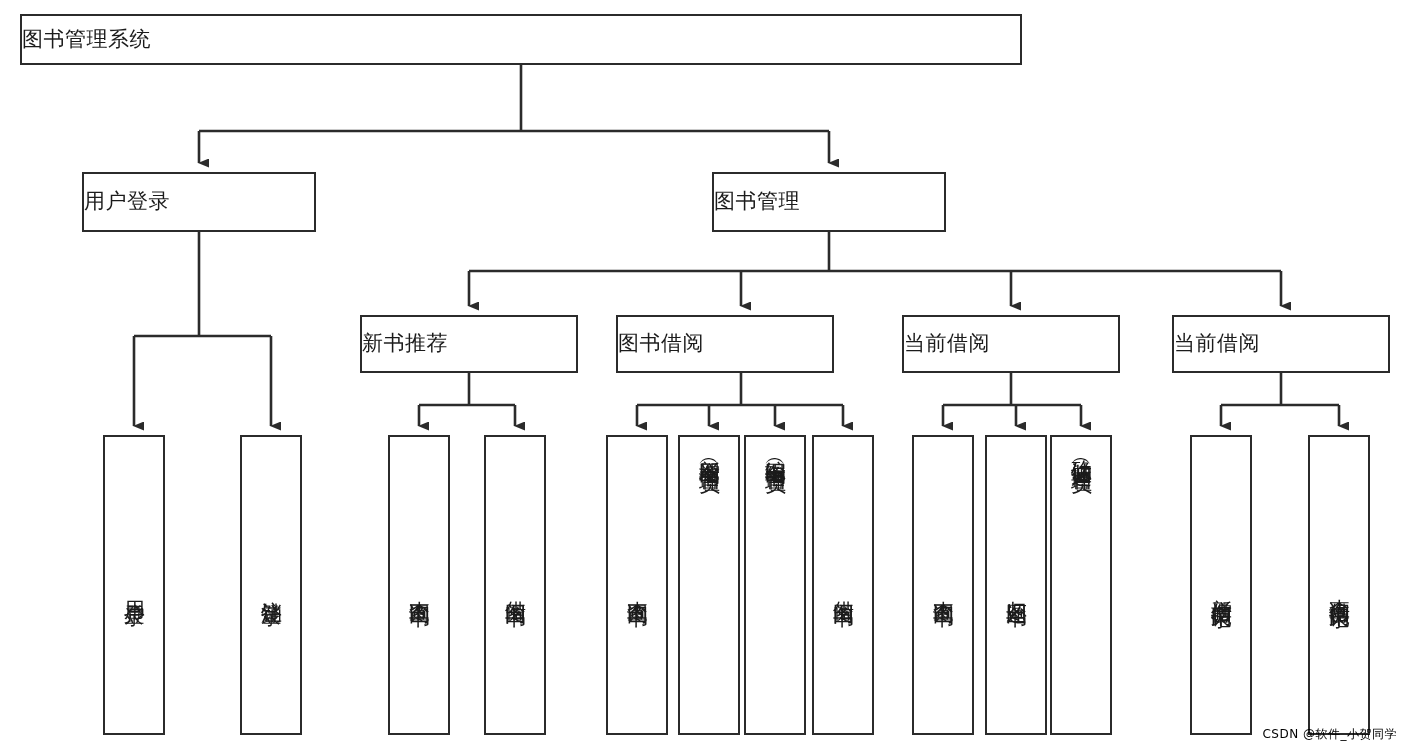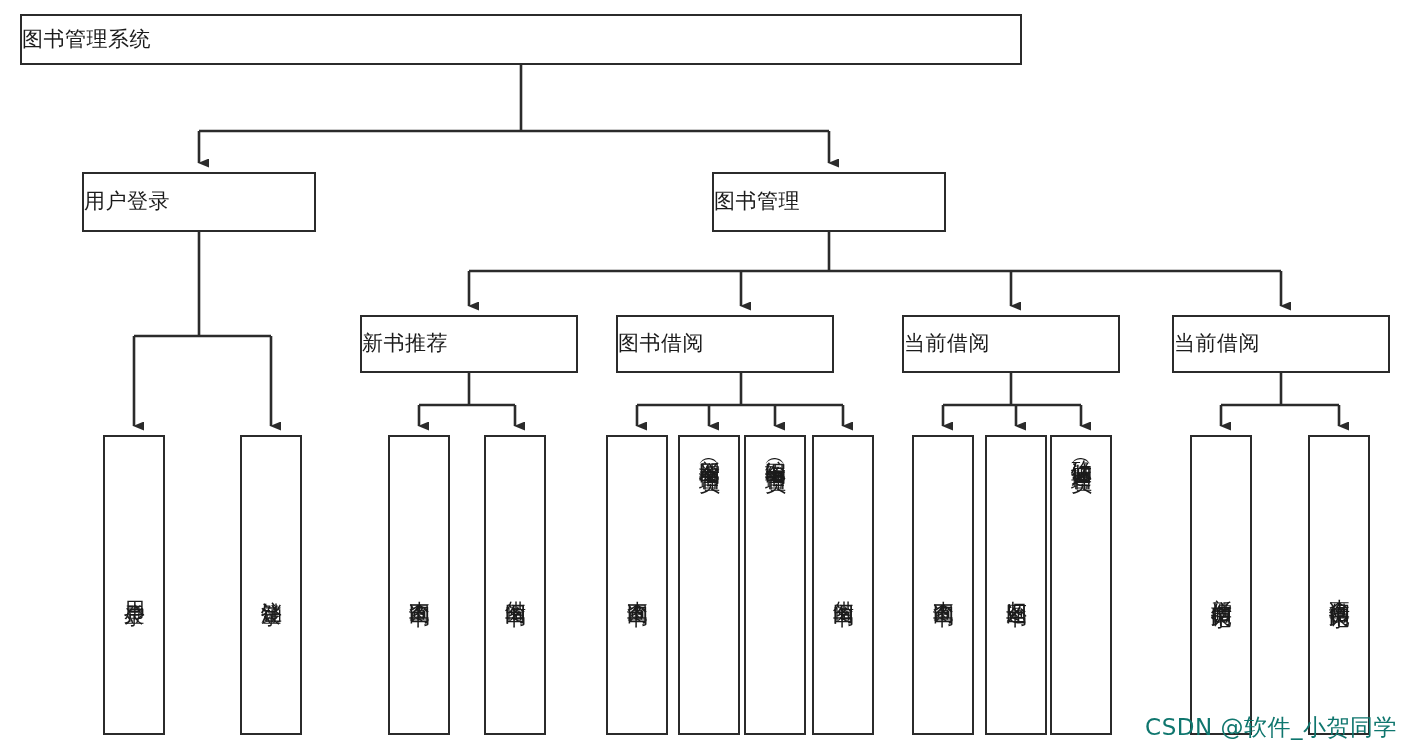--- a/index.html
+++ b/index.html
@@ -60,22 +60,22 @@
     margin-top: auto;
     margin-bottom: auto;
   }
   .node-v.mid {
     align-items: center;
   }
   .watermark {
     position: absolute;
     right: 8px;
     bottom: 4px;
-    font-size: 23px;
-    color: #0f766e;
+    font-size: 12px;
+    color: #000000;
     white-space: nowrap;
     letter-spacing: 0.5px;
   }
 </style>
 </head>
 <body>
 
 <div id="canvas">
 
   <svg class="wires" viewBox="0 0 1405 747" xmlns="http://www.w3.org/2000/svg">

